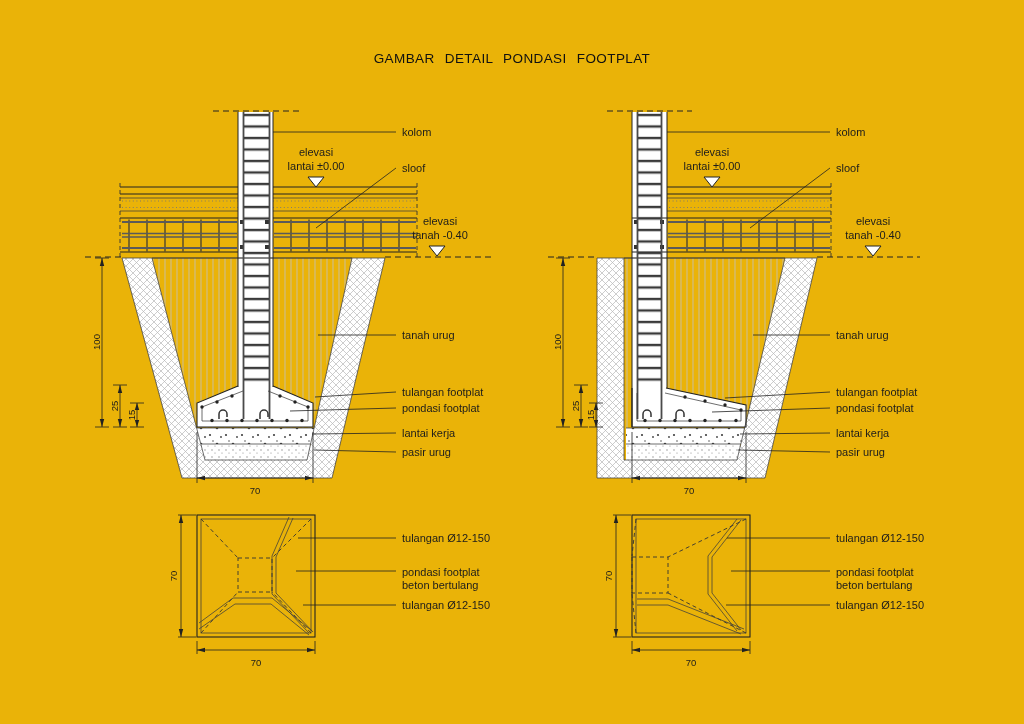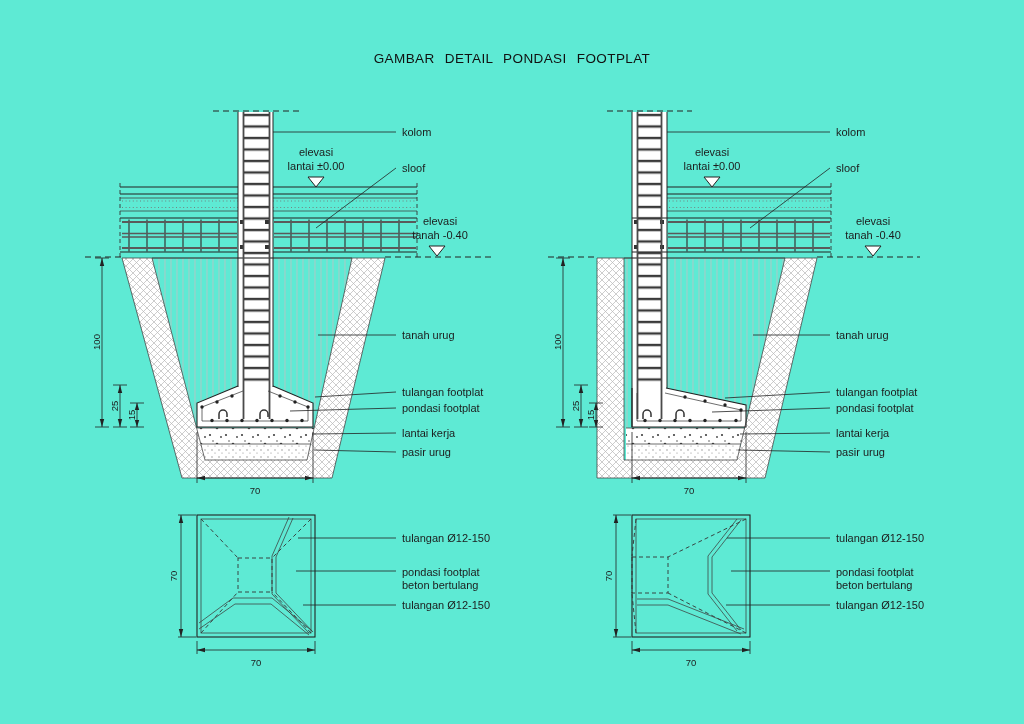--- a/index.html
+++ b/index.html
@@ -1,16 +1,16 @@
 <!DOCTYPE html>
 <html><head>
 <meta charset="utf-8">
 <style>
   html,body{margin:0;padding:0;background:#ffffff;}
-  .sheet{position:relative;width:1024px;height:724px;background:#5eead4;overflow:hidden;
+  .sheet{position:relative;width:1024px;height:724px;background:#eab308;overflow:hidden;
          font-family:"Liberation Sans", sans-serif;}
   svg{display:block;}
   text{font-family:"Liberation Sans", sans-serif;}
   .ttl{font-size:13.5px;letter-spacing:.4px;word-spacing:6px;fill:#111;text-anchor:middle;dominant-baseline:central;}
   .lbl{font-size:11px;fill:#1c1c1c;dominant-baseline:central;}
   .mid{text-anchor:middle;}
   .dim{font-size:9.5px;fill:#1c1c1c;dominant-baseline:central;text-anchor:middle;}
   .ln{stroke:#222;stroke-width:1;fill:none;}
   .ln2{stroke:#222;stroke-width:1.1;fill:none;}
   .thin{stroke:#3c3c3c;stroke-width:.75;fill:none;}

